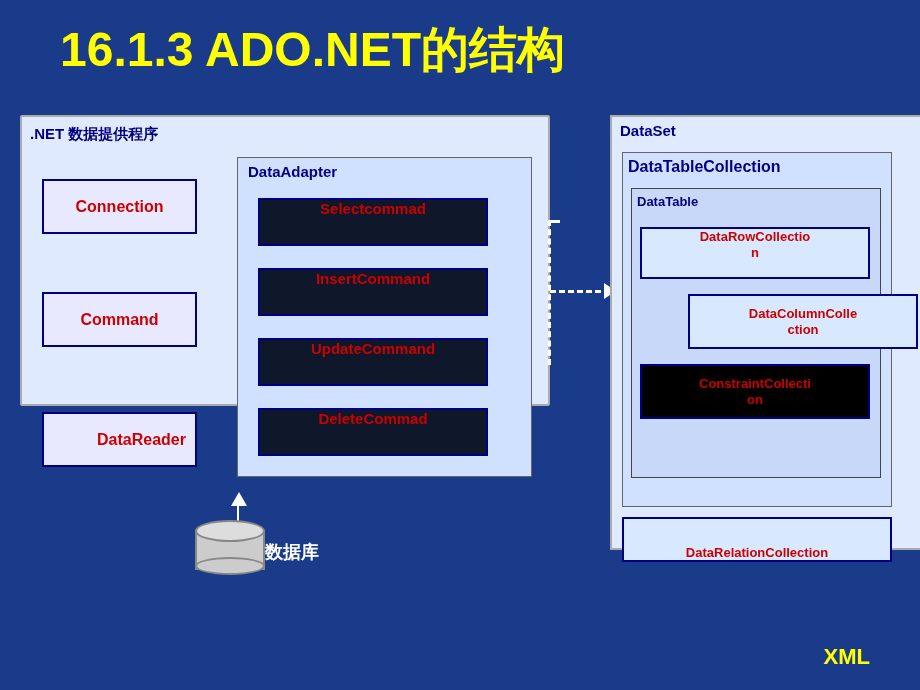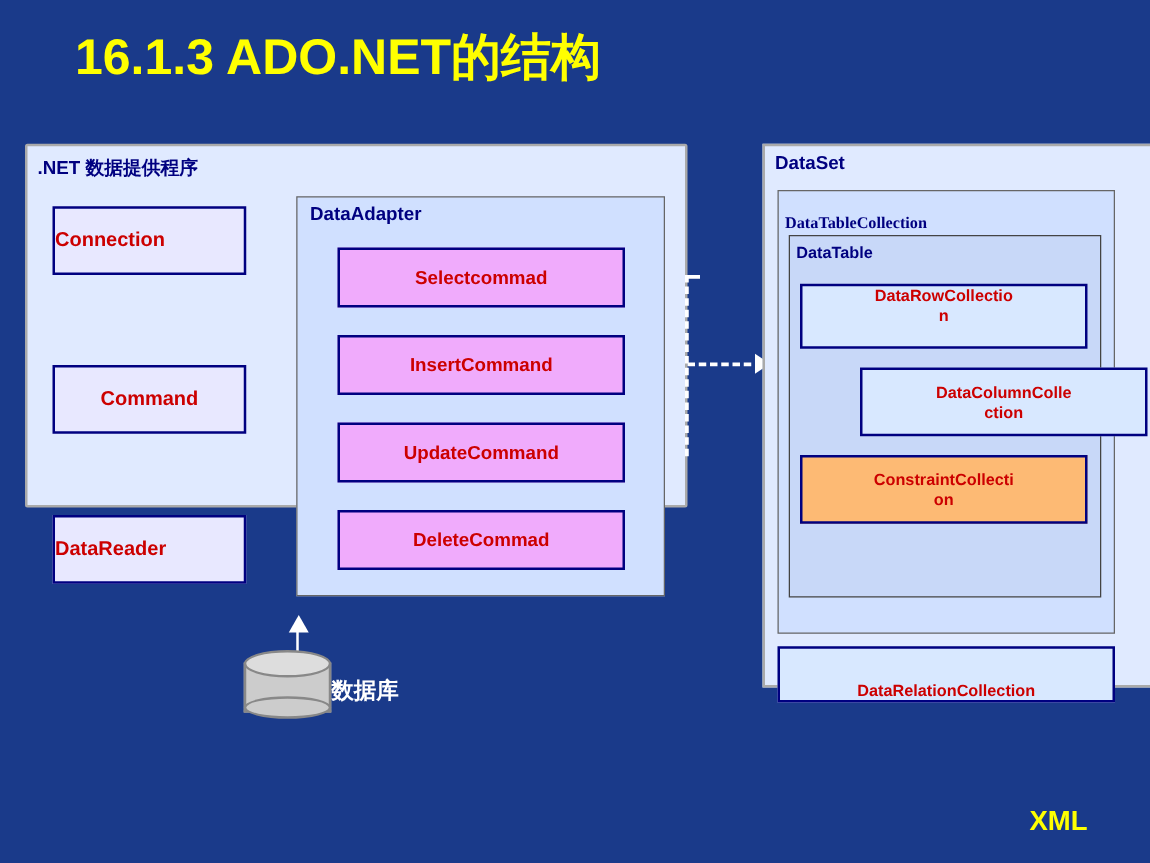--- a/index.html
+++ b/index.html
@@ -13,21 +13,21 @@
     }
 
     
     .title-area {
       position: absolute;
       top: 18px;
       left: 60px;
       right: 0;
     }
     .main-title {
-      font-size: 40px;
+      font-size: 48px;
       font-weight: bold;
       color: #ffff00;
     }
 
     
     .left-panel {
       position: absolute;
       top: 115px;
       left: 20px;
       width: 530px;
@@ -41,28 +41,29 @@
       top: 8px;
       left: 8px;
       font-size: 15px;
       font-weight: bold;
       color: #000080;
     }
 
     
     .connection-box {
       position: absolute;
-      top: 48px;
+      top: 62px;
       left: 20px;
       width: 155px;
       height: 55px;
       background: #e8e8ff;
       border: 2px solid #000080;
       display: flex;
       align-items: center;
+      justify-content: center;
     }
     .connection-box span {
       font-size: 16px;
       font-weight: bold;
       color: #cc0000;
     }
 
     
     .command-box {
       position: absolute;
@@ -86,21 +87,22 @@
     .datareader-box {
       position: absolute;
       top: 295px;
       left: 20px;
       width: 155px;
       height: 55px;
       background: #e8e8ff;
       border: 2px solid #000080;
       display: flex;
       align-items: center;
-      justify-content: flex-start;
+      justify-content: center;
+      padding-left: 44px;
     }
     .datareader-box span {
       font-size: 16px;
       font-weight: bold;
       color: #cc0000;
     }
 
     
     .dataadapter-area {
       position: absolute;
@@ -116,27 +118,27 @@
       top: 5px;
       left: 10px;
       font-size: 15px;
       font-weight: bold;
       color: #000080;
     }
 
     
     .cmd-box {
       position: absolute;
-      left: 32px;
+      left: 20px;
       width: 230px;
       height: 48px;
-      background: #f0abfc;
-      border: 2px solid #000080;
-      display: flex;
-      align-items: center;
+      background: #0f172a;
+      border: 2px solid #000080;
+      display: flex;
+      align-items: flex-start;
       justify-content: center;
     }
     .cmd-box span {
       font-size: 15px;
       font-weight: bold;
       color: #cc0000;
     }
     .selectcmd { top: 40px; }
     .insertcmd { top: 110px; }
     .updatecmd { top: 180px; }
@@ -202,26 +204,25 @@
       position: absolute;
       top: 35px;
       left: 10px;
       width: 270px;
       height: 355px;
       background: #d0e0ff;
       border: 1px solid #666;
     }
     .dtc-label {
       position: absolute;
-      top: 17px;
+      top: 5px;
       left: 5px;
-      font-size: 13px;
+      font-size: 16px;
       font-weight: bold;
       color: #000080;
-      font-family: Liberation Serif, serif;
     }
 
     
     .dt-area {
       position: absolute;
       top: 35px;
       left: 8px;
       width: 250px;
       height: 290px;
       background: #c8d8f8;
@@ -279,21 +280,21 @@
       line-height: 1.2;
     }
 
     
     .cc-box {
       position: absolute;
       top: 175px;
       left: 8px;
       width: 230px;
       height: 55px;
-      background: #fdba74;
+      background: #000000;
       border: 2px solid #000080;
       display: flex;
       align-items: center;
       justify-content: center;
       text-align: center;
     }
     .cc-box span {
       font-size: 13px;
       font-weight: bold;
       color: #cc0000;

